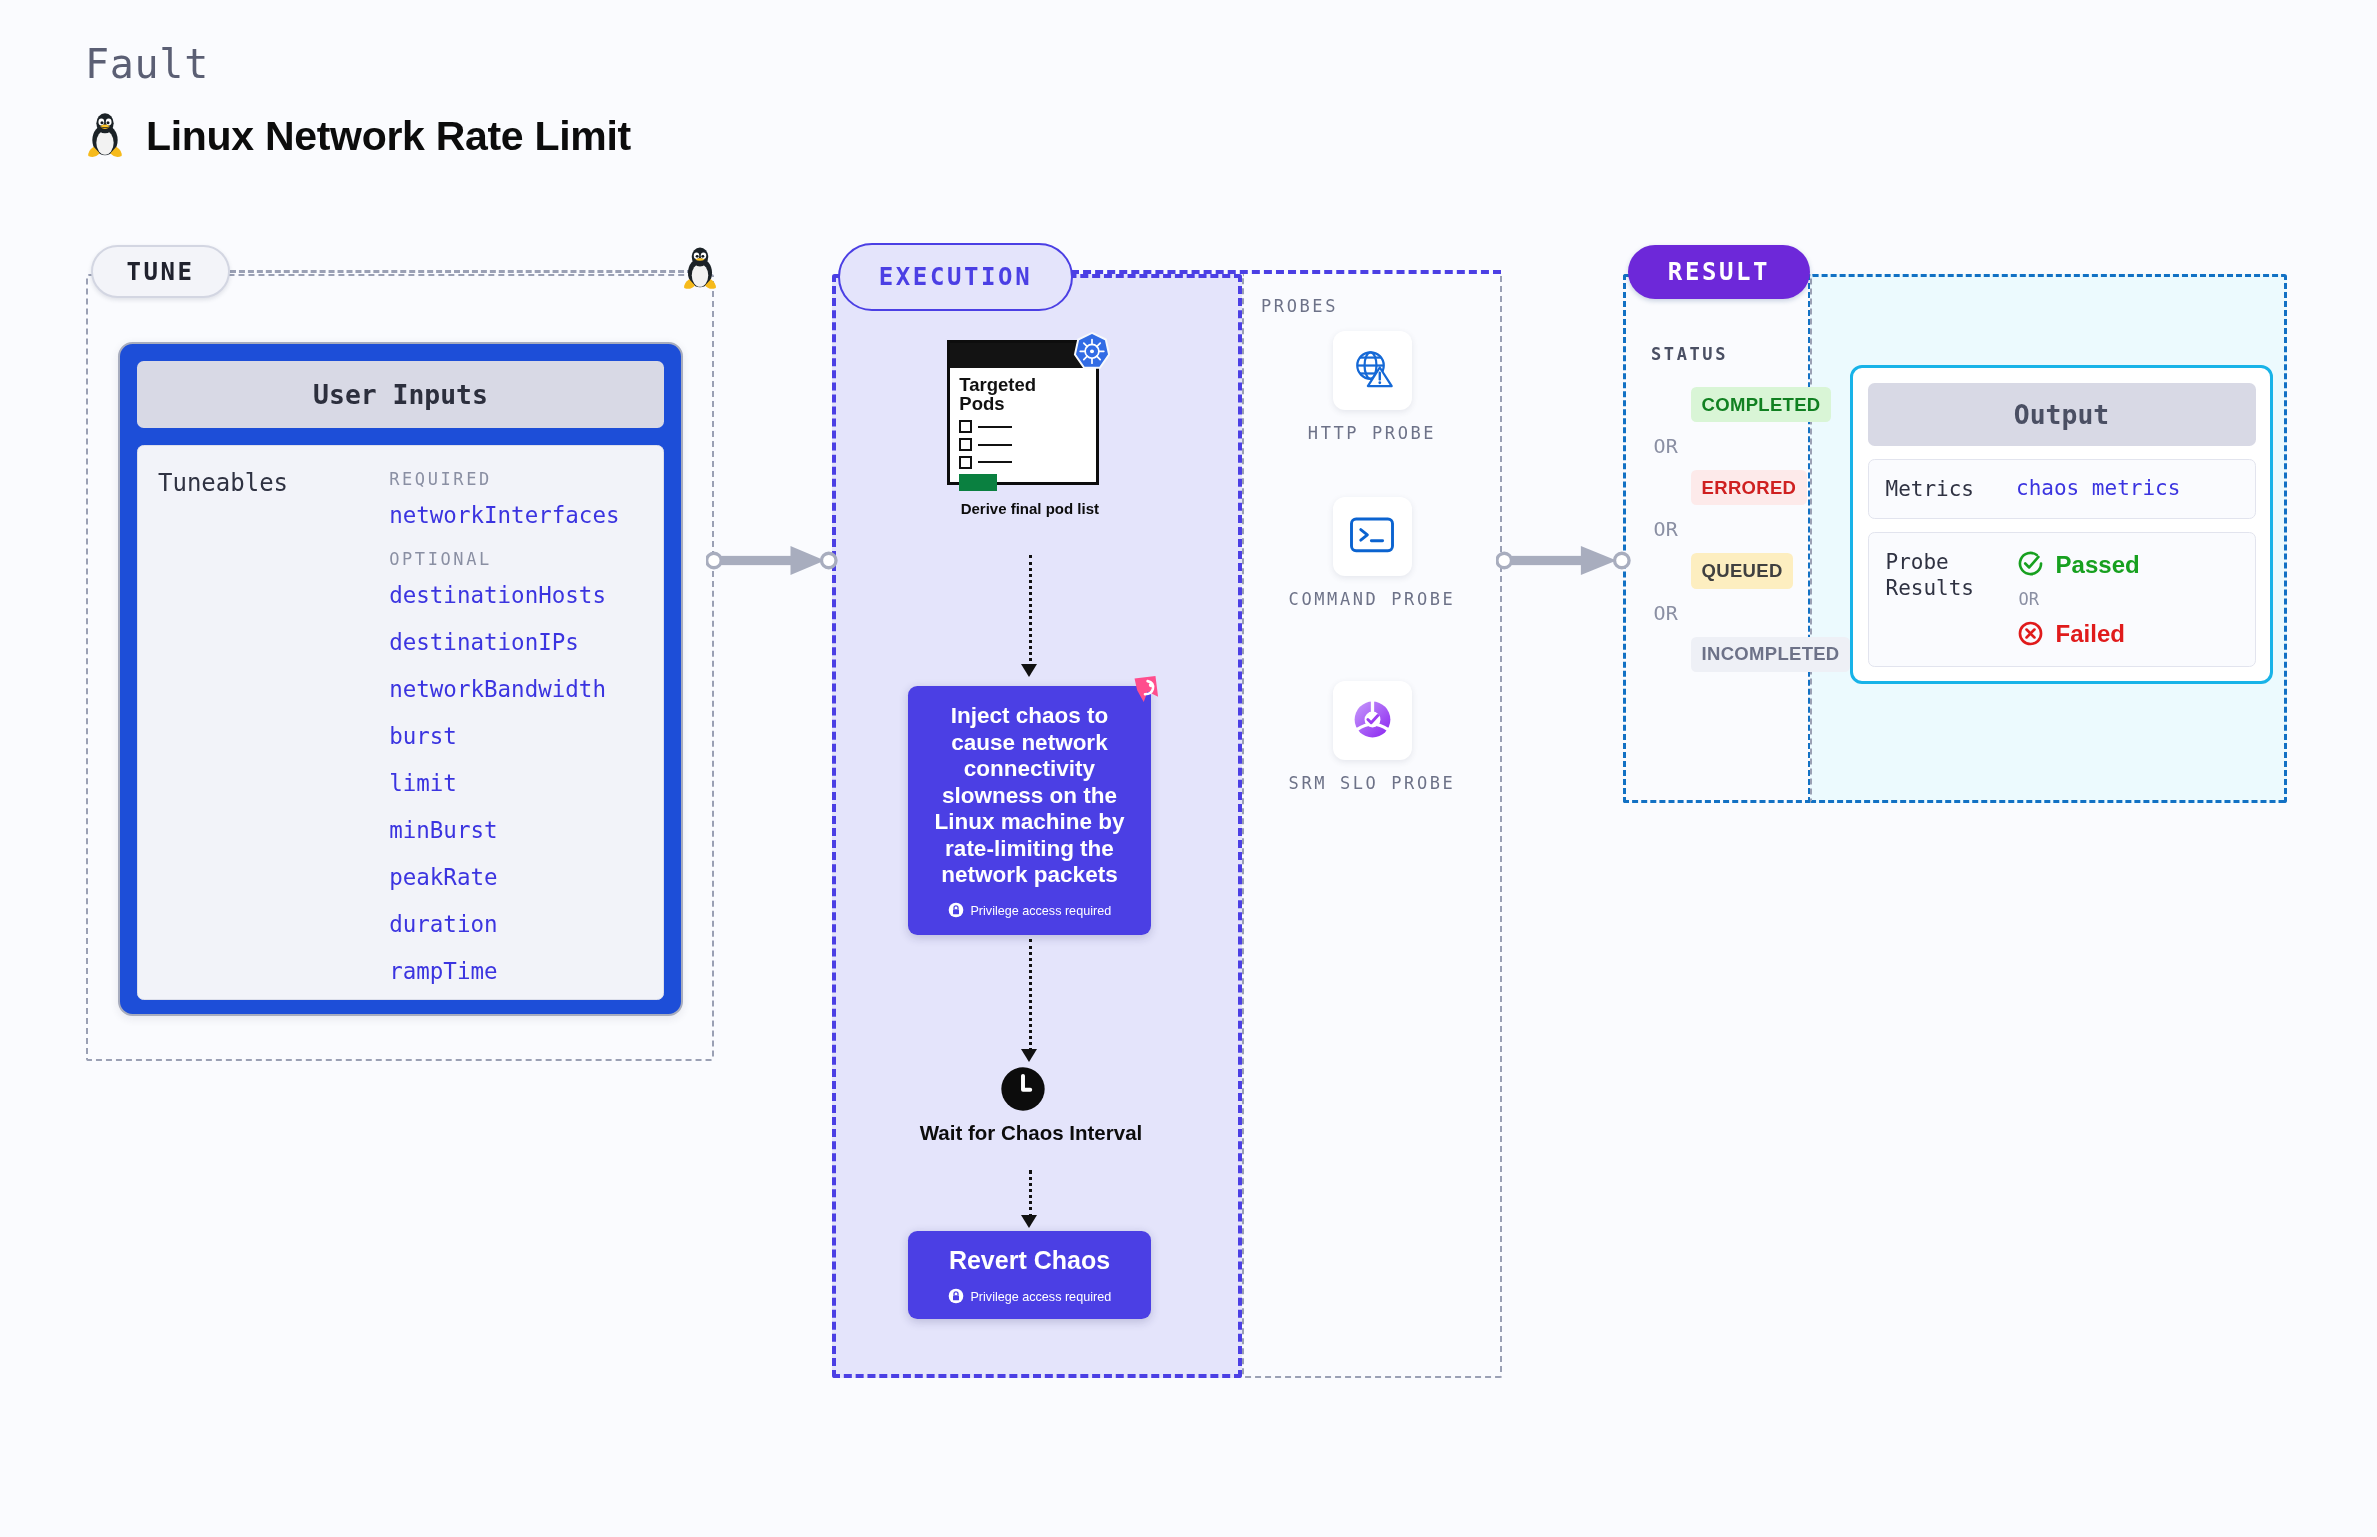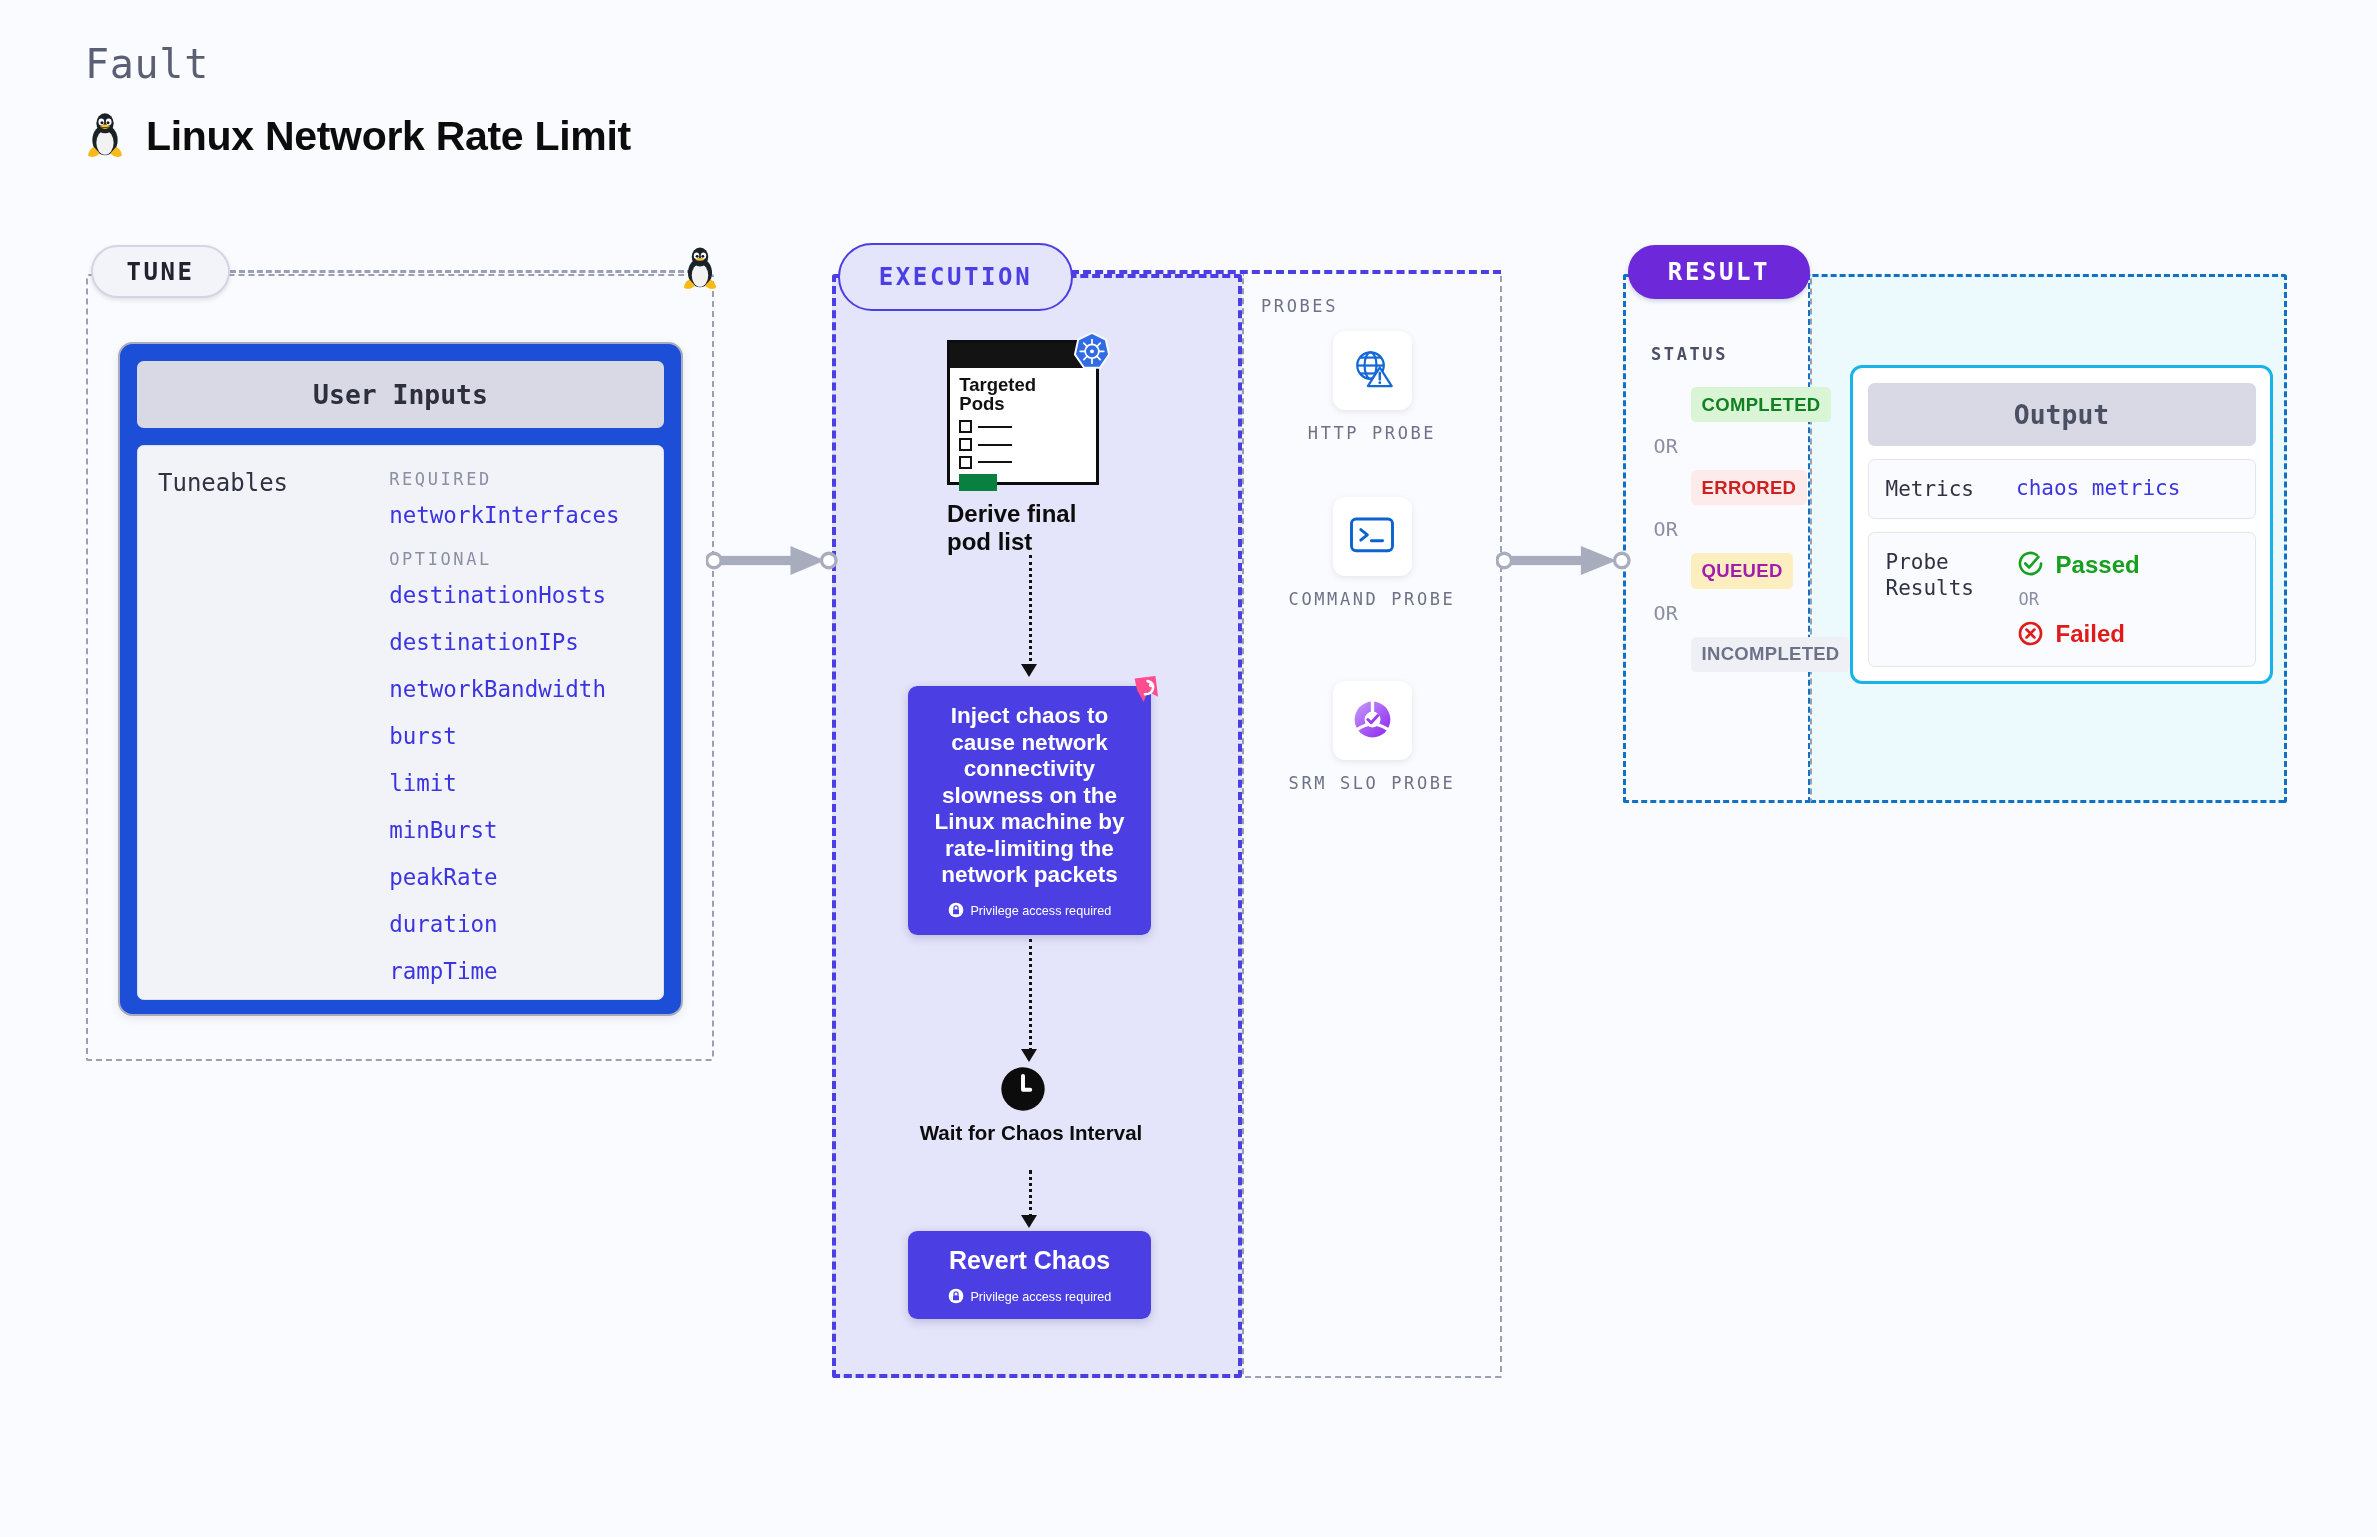--- a/index.html
+++ b/index.html
@@ -169,22 +169,22 @@
   #pods-title {
     font-size: 18.5px; font-weight: bold; color: #111;
     line-height: 1.02; margin-bottom: 6.6px;
   }
   .pods-row { display: flex; align-items: center; gap: 6.6px; margin-bottom: 5.3px; }
   .pods-check { width: 12.6px; height: 12.6px; border: 2px solid #111; flex: none; }
   .pods-line { width: 34px; height: 2px; background: #111; }
   #pods-greenbar { width: 38px; height: 17px; background: #0a8040; margin-top: 4px; }
   #k8s-badge { position: absolute; right: -17px; top: -12px; }
   #pods-caption {
-    margin-top: 14.5px; text-align: left;
-    font-size: 24px; font-weight: bold; color: #0c0c0c;
+    margin-top: 14.5px; text-align: right;
+    font-size: 15px; font-weight: bold; color: #0c0c0c;
   }
 
   
   .dotted-down {
     position: absolute;
     border-left: 3.3px dotted #111;
     z-index: 3;
   }
   .arrowhead-down {
     position: absolute;
@@ -599,21 +599,21 @@
 <div id="result-dashed"></div>
 <div id="output-dashed"></div>
 <div id="result-pill" class="pill">RESULT</div>
 
 <div id="status-title">STATUS</div>
 <div id="status-stack">
   <div><span class="status-badge" style="background:#d9f5d6;color:#118021;">COMPLETED</span></div>
   <div class="or-text">OR</div>
   <div><span class="status-badge" style="background:#fdeaea;color:#cf2020;">ERRORED</span></div>
   <div class="or-text">OR</div>
-  <div><span class="status-badge" style="background:#fdeec0;color:#a21caf;">QUEUED</span></div>
+  <div><span class="status-badge" style="background:#fdeec0;color:#404040;">QUEUED</span></div>
   <div class="or-text">OR</div>
   <div><span class="status-badge" style="background:#eef0f6;color:#6d7288;">INCOMPLETED</span></div>
 </div>
 
 <div id="output-card">
   <div id="output-header">Output</div>
 
   <div class="output-row">
     <div class="output-key">Metrics</div>
     <div class="output-val-link">chaos metrics</div>

